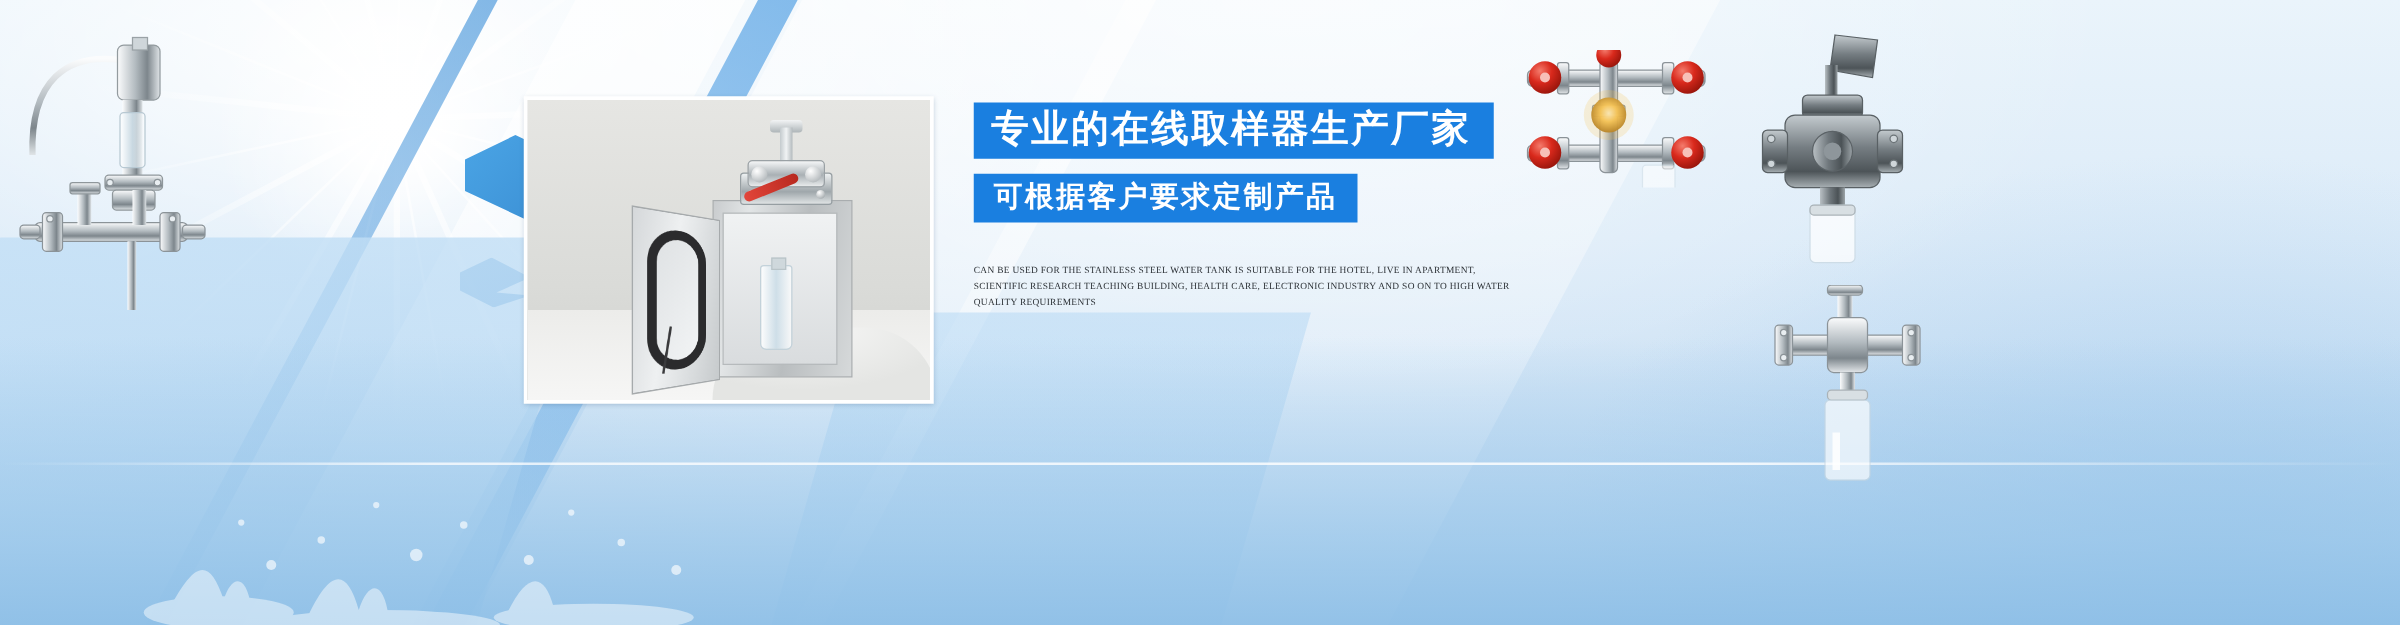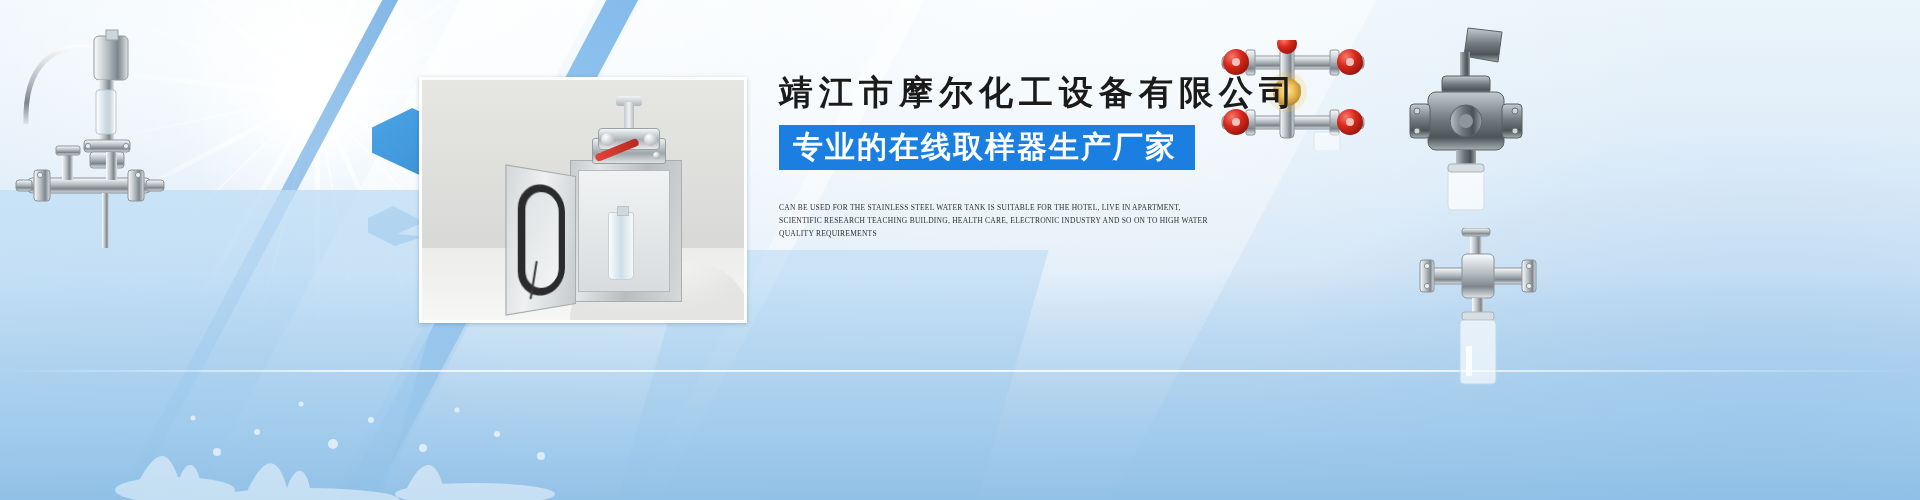--- a/index.html
+++ b/index.html
@@ -530,23 +530,23 @@
         <div class="ph-cap"></div>
         <div class="ph-stem"></div>
         <div class="ph-flange"></div>
         <div class="ph-handle"></div>
       </div>
     </div>
   </div>
 
   <div class="txt">
 
-    <div class="company">靖江市摩尔化工设备有限公司</div>
 
     <div><span class="badge-main">专业的在线取样器生产厂家</span></div>
 
 
+    <div><span class="badge-sec">可根据客户要求定制产品</span></div>
 
     <div class="eng">CAN BE USED FOR THE STAINLESS STEEL WATER TANK IS SUITABLE FOR THE HOTEL, LIVE IN APARTMENT, SCIENTIFIC RESEARCH TEACHING BUILDING, HEALTH CARE, ELECTRONIC INDUSTRY AND SO ON TO HIGH WATER QUALITY REQUIREMENTS</div>
   </div>
 
 
 </div>
 
 </body></html>

